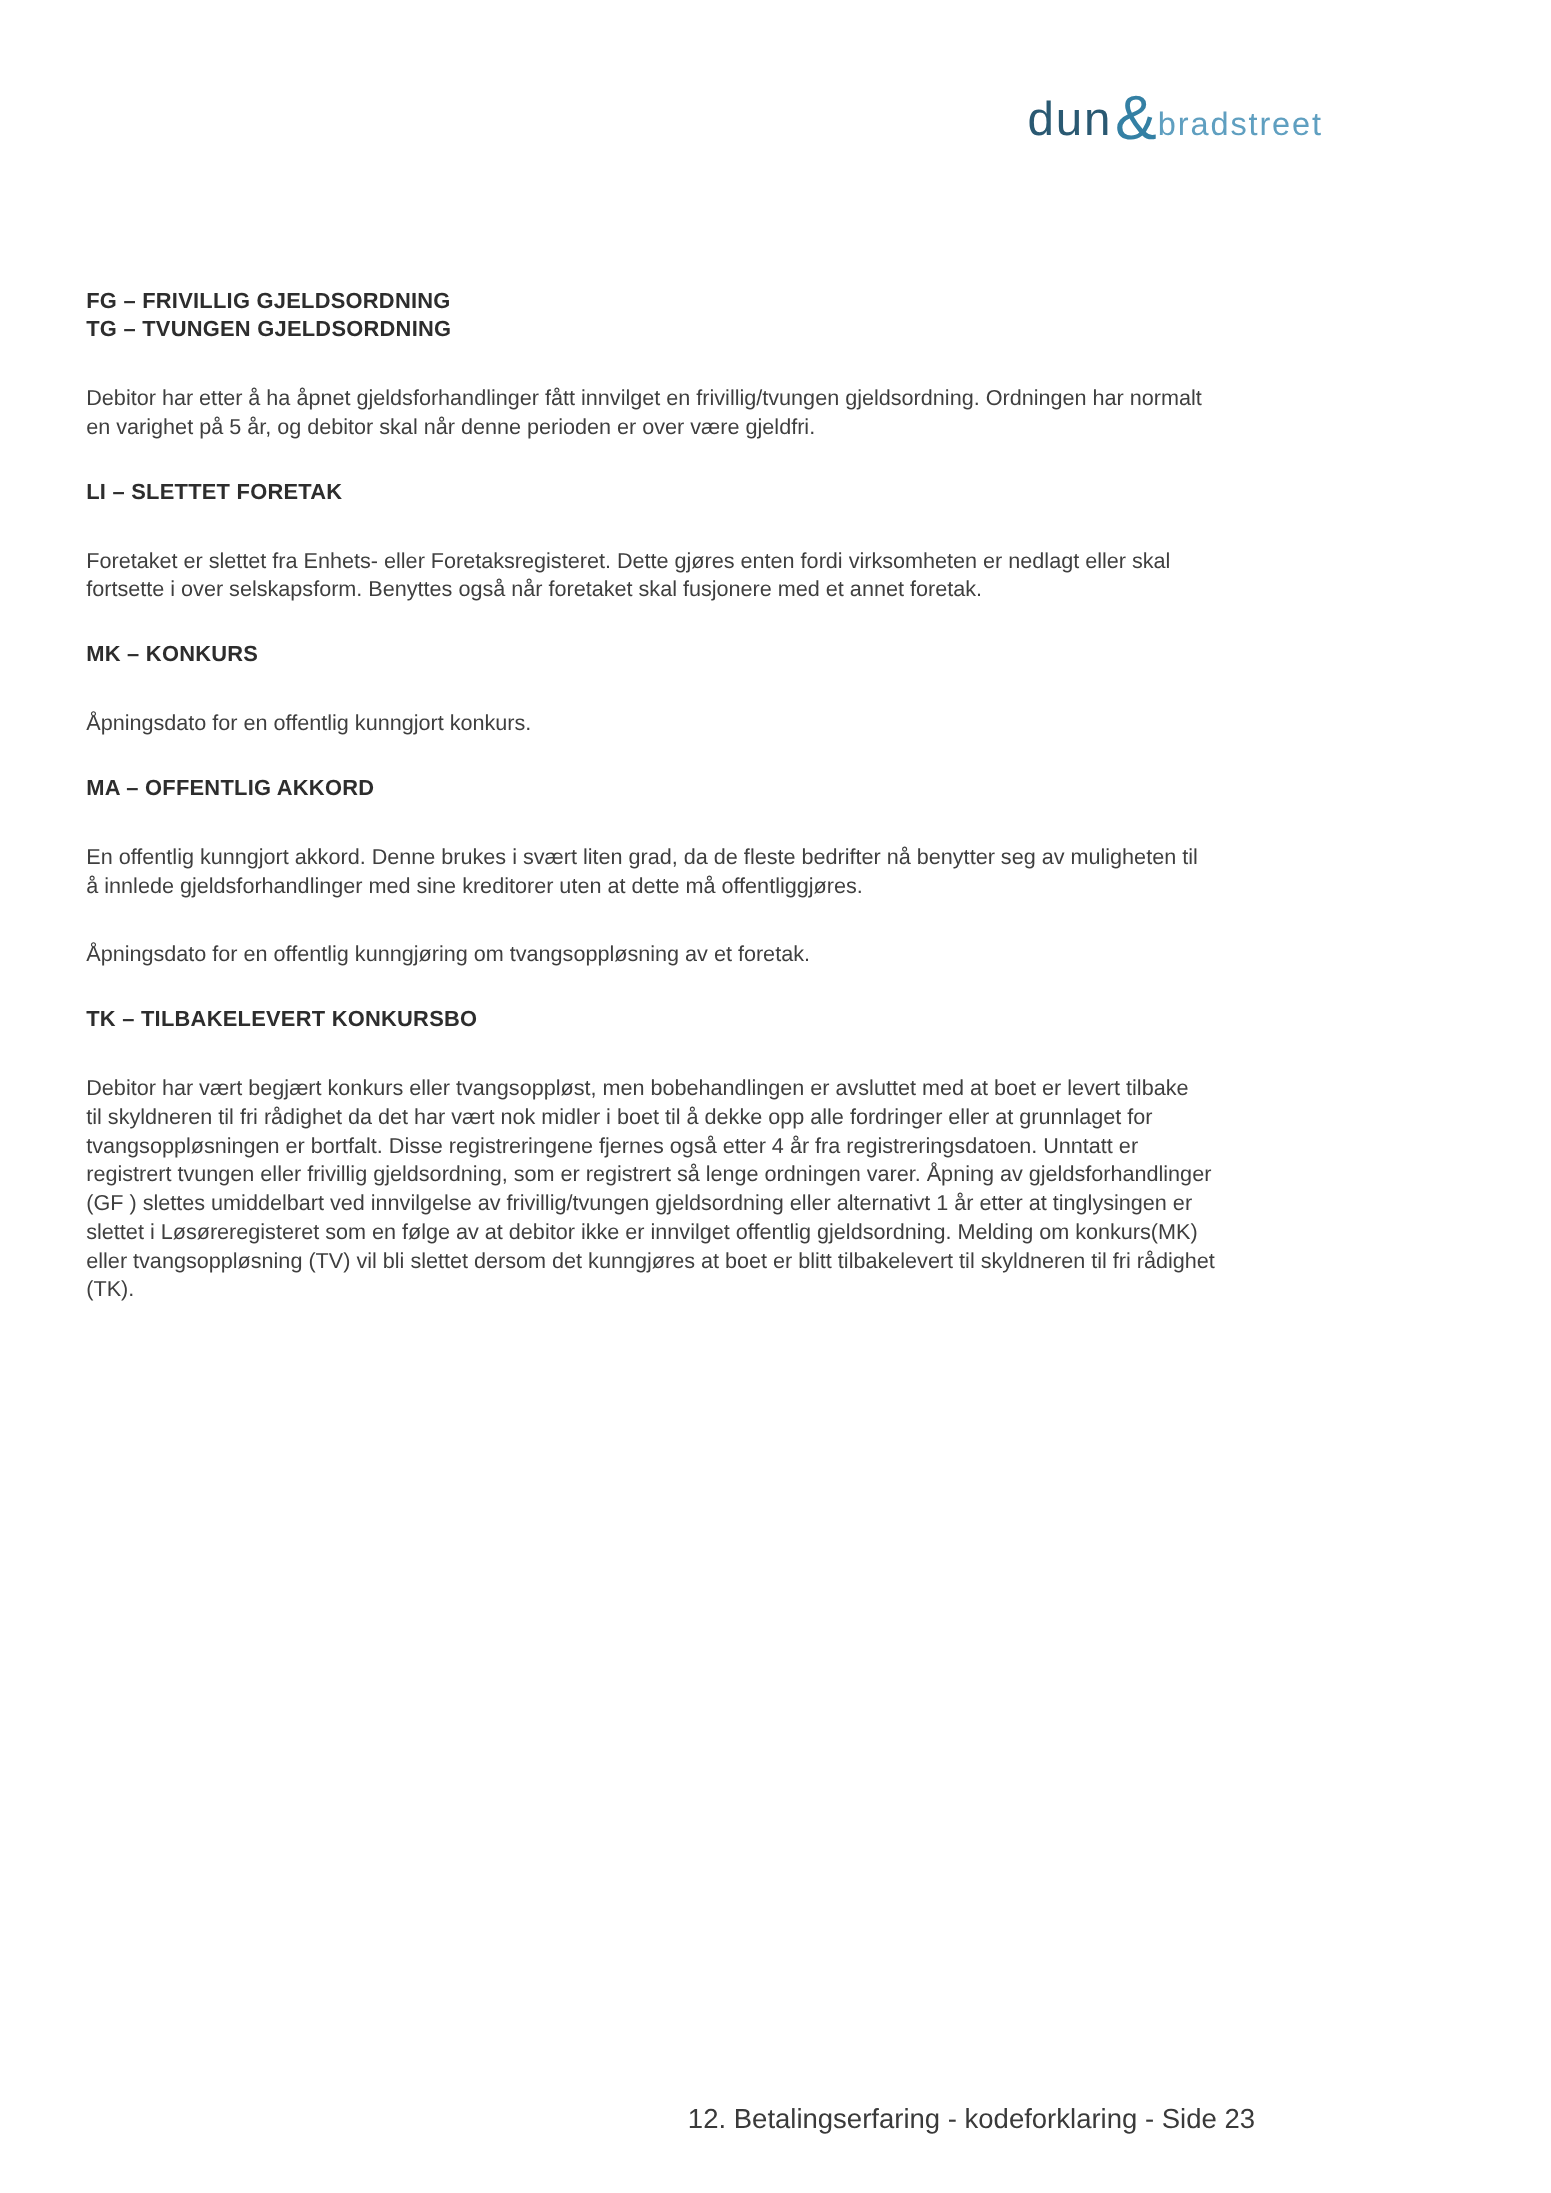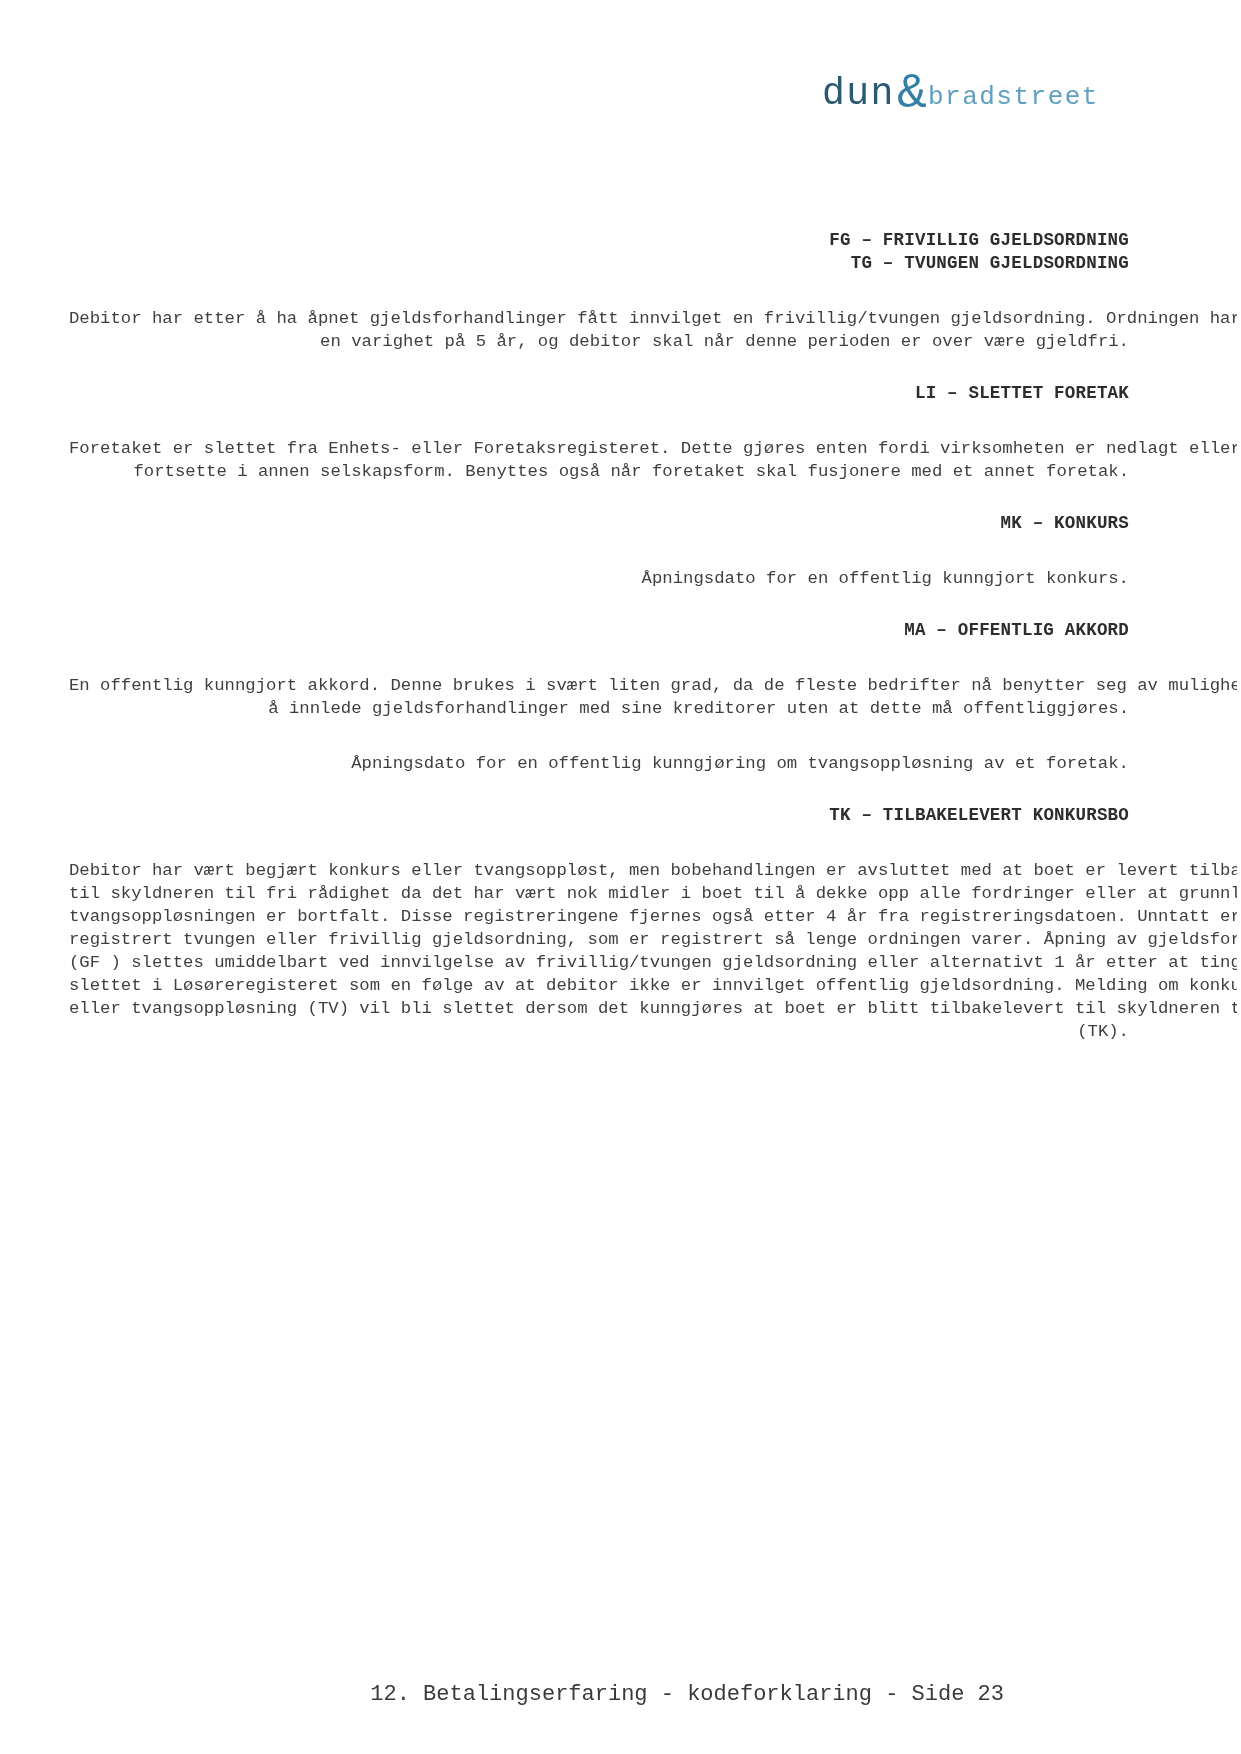--- a/index.html
+++ b/index.html
@@ -3,21 +3,21 @@
 <meta charset="utf-8">
 <title>12. Betalingserfaring - kodeforklaring - Side 23</title>
 <style>
   * { margin: 0; padding: 0; box-sizing: border-box; }
   html, body { background: #ffffff; }
   .page {
     position: relative;
     width: 1237px;
     height: 1754px;
     background: #ffffff;
-    font-family: Liberation Mono, monospace;
+    font-family: Liberation Sans, sans-serif;
     color: #3d3d3d;
     overflow: hidden;
   }
 
   
   .logo {
     position: absolute;
     left: 822px;
     top: 62px;
     display: flex;
@@ -42,21 +42,21 @@
     font-weight: 400;
   }
 
   
   .content {
     position: absolute;
     left: 69px;
     top: 229px;
     width: 1060px;
   }
-  .sec { margin-bottom: 29px; text-align: right; }
+  .sec { margin-bottom: 29px; }
   .sec h2 {
     font-size: 17.5px;
     line-height: 23px;
     font-weight: 700;
     color: #2d2d2d;
     letter-spacing: 0.2px;
     white-space: pre;
   }
   .sec p.body {
     font-size: 17.3px;
@@ -93,21 +93,21 @@
     <section class="sec">
       <h2>FG – FRIVILLIG GJELDSORDNING</h2>
       <h2>TG – TVUNGEN GJELDSORDNING</h2>
       <p class="body">Debitor har etter å ha åpnet gjeldsforhandlinger fått innvilget en frivillig/tvungen gjeldsordning. Ordningen har normalt
 en varighet på 5 år, og debitor skal når denne perioden er over være gjeldfri.</p>
     </section>
 
     <section class="sec">
       <h2>LI – SLETTET FORETAK</h2>
       <p class="body">Foretaket er slettet fra Enhets- eller Foretaksregisteret. Dette gjøres enten fordi virksomheten er nedlagt eller skal
-fortsette i annen selskapsform. Benyttes også når foretaket skal fusjonere med et annet foretak.</p>
+fortsette i over selskapsform. Benyttes også når foretaket skal fusjonere med et annet foretak.</p>
     </section>
 
     <section class="sec">
       <h2>MK – KONKURS</h2>
       <p class="body">Åpningsdato for en offentlig kunngjort konkurs.</p>
     </section>
 
     <section class="sec">
       <h2>MA – OFFENTLIG AKKORD</h2>
       <p class="body">En offentlig kunngjort akkord. Denne brukes i svært liten grad, da de fleste bedrifter nå benytter seg av muligheten til

